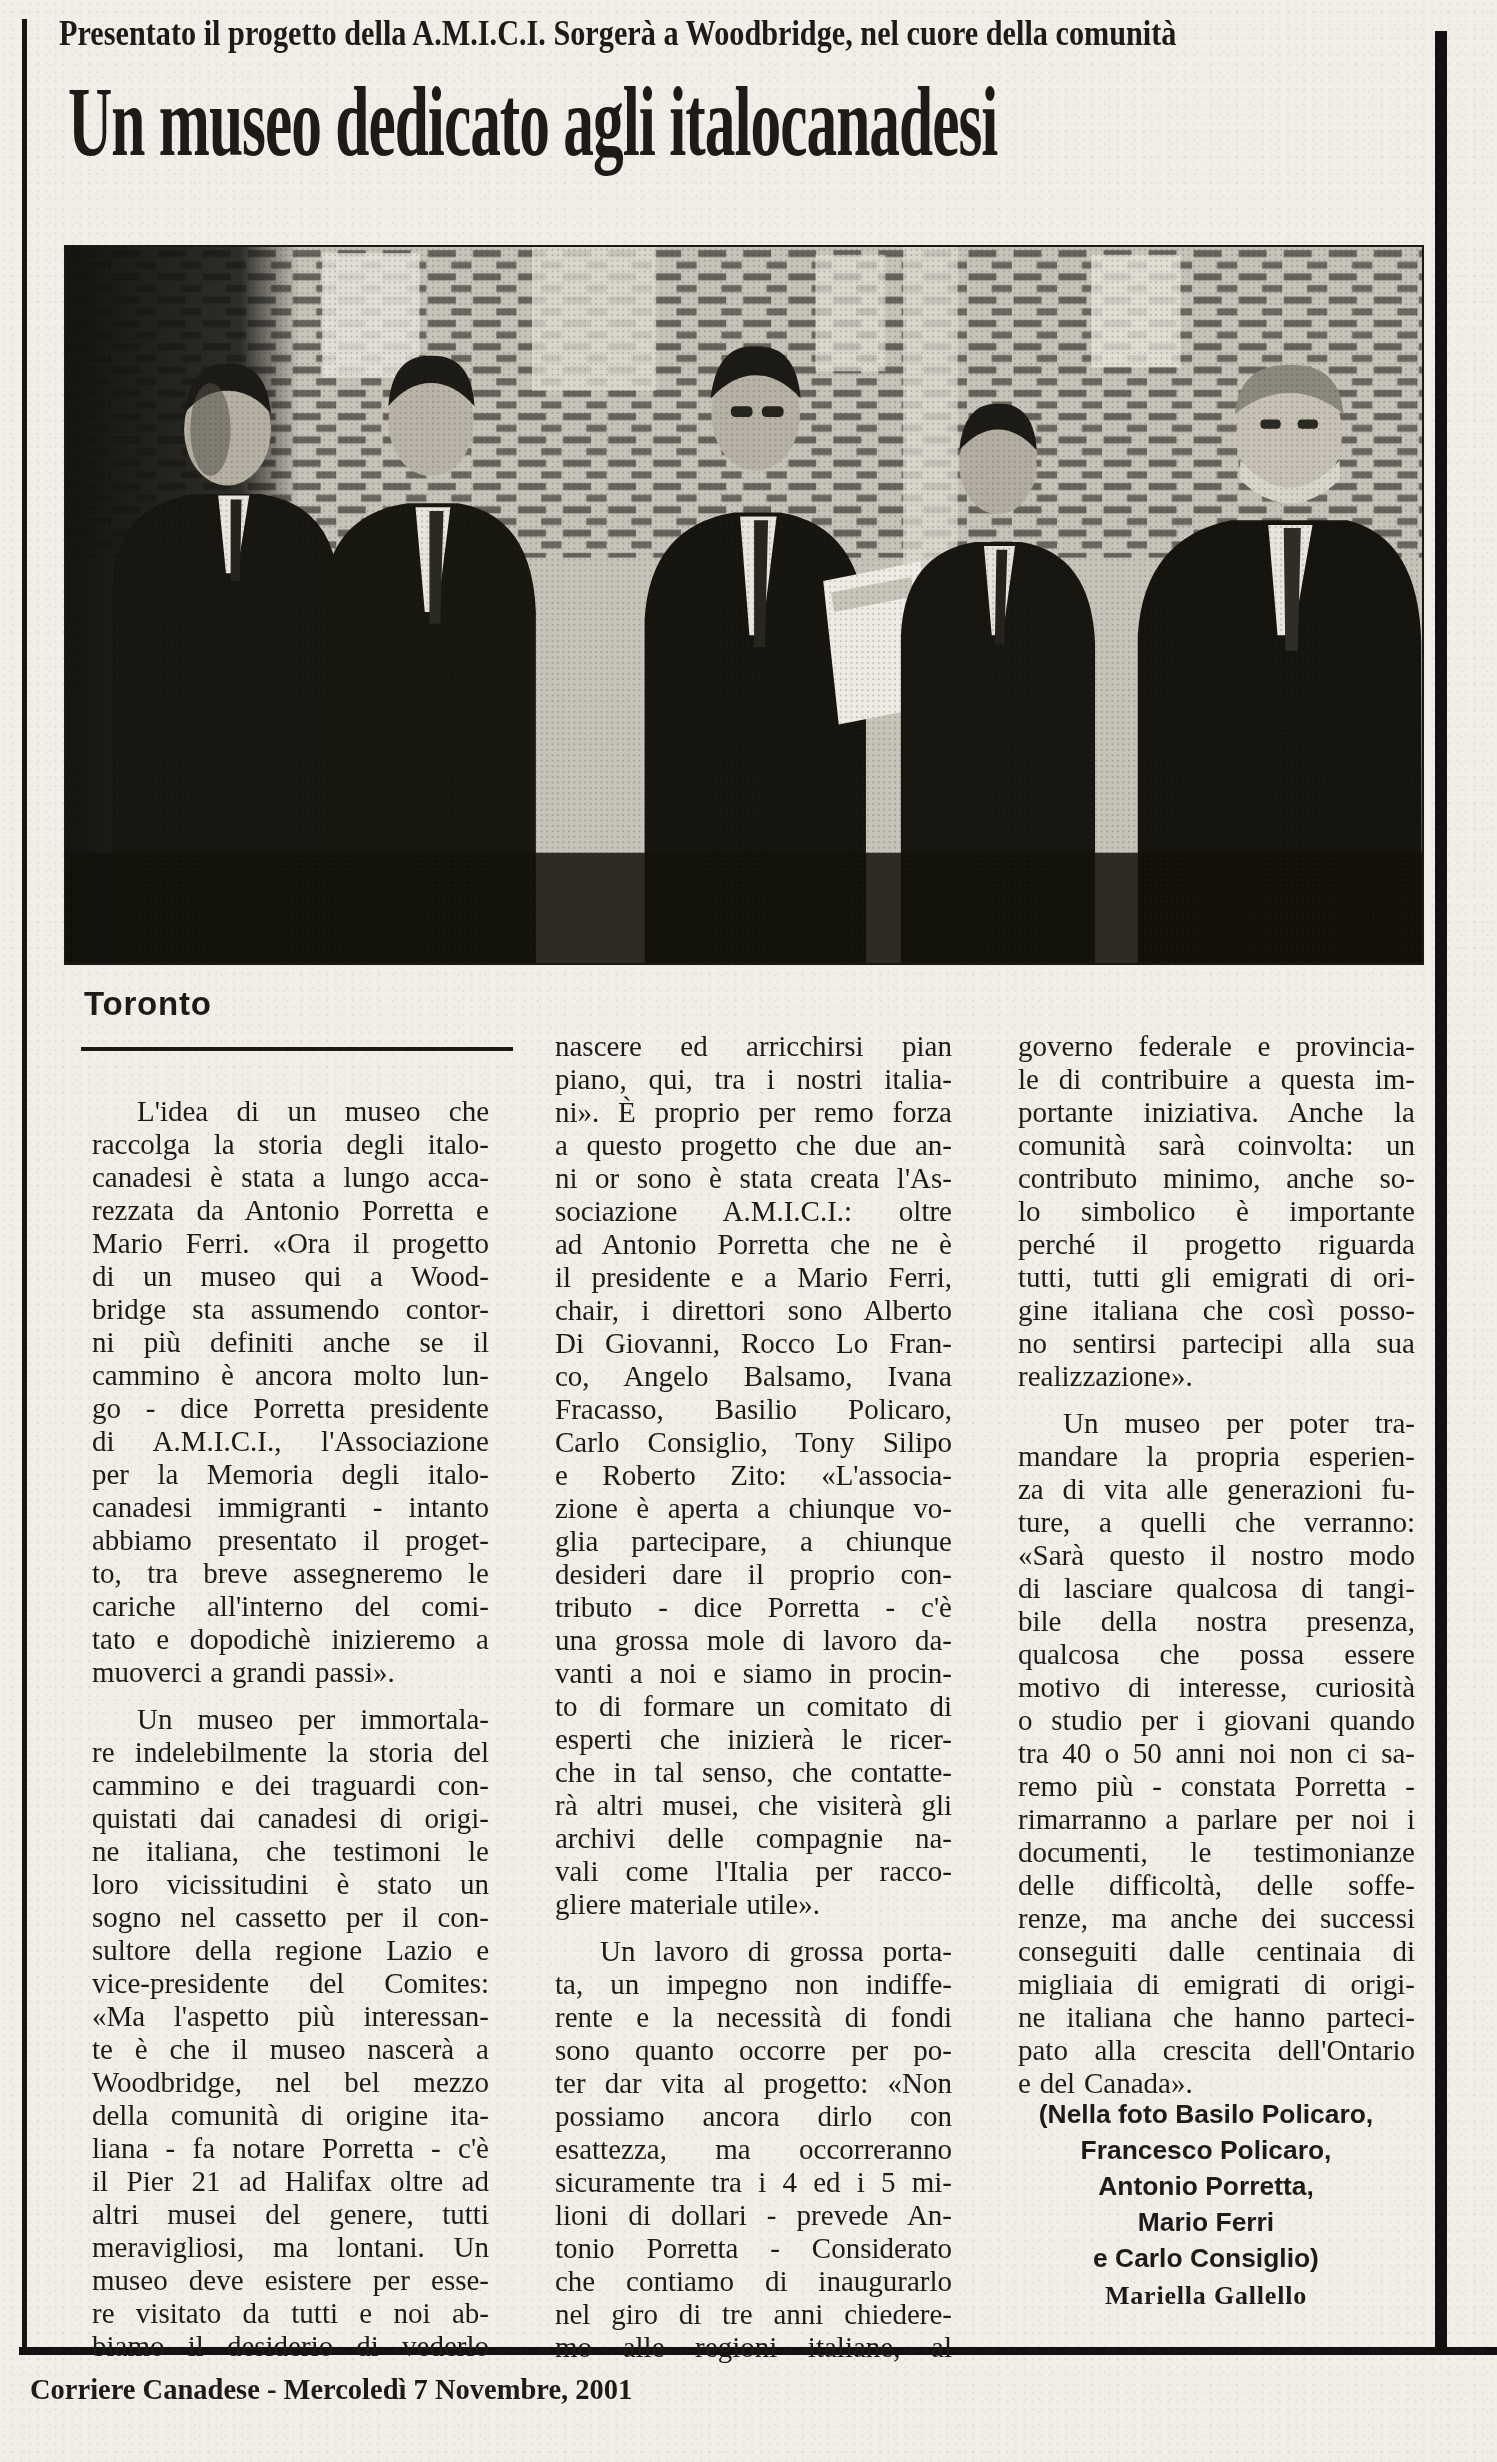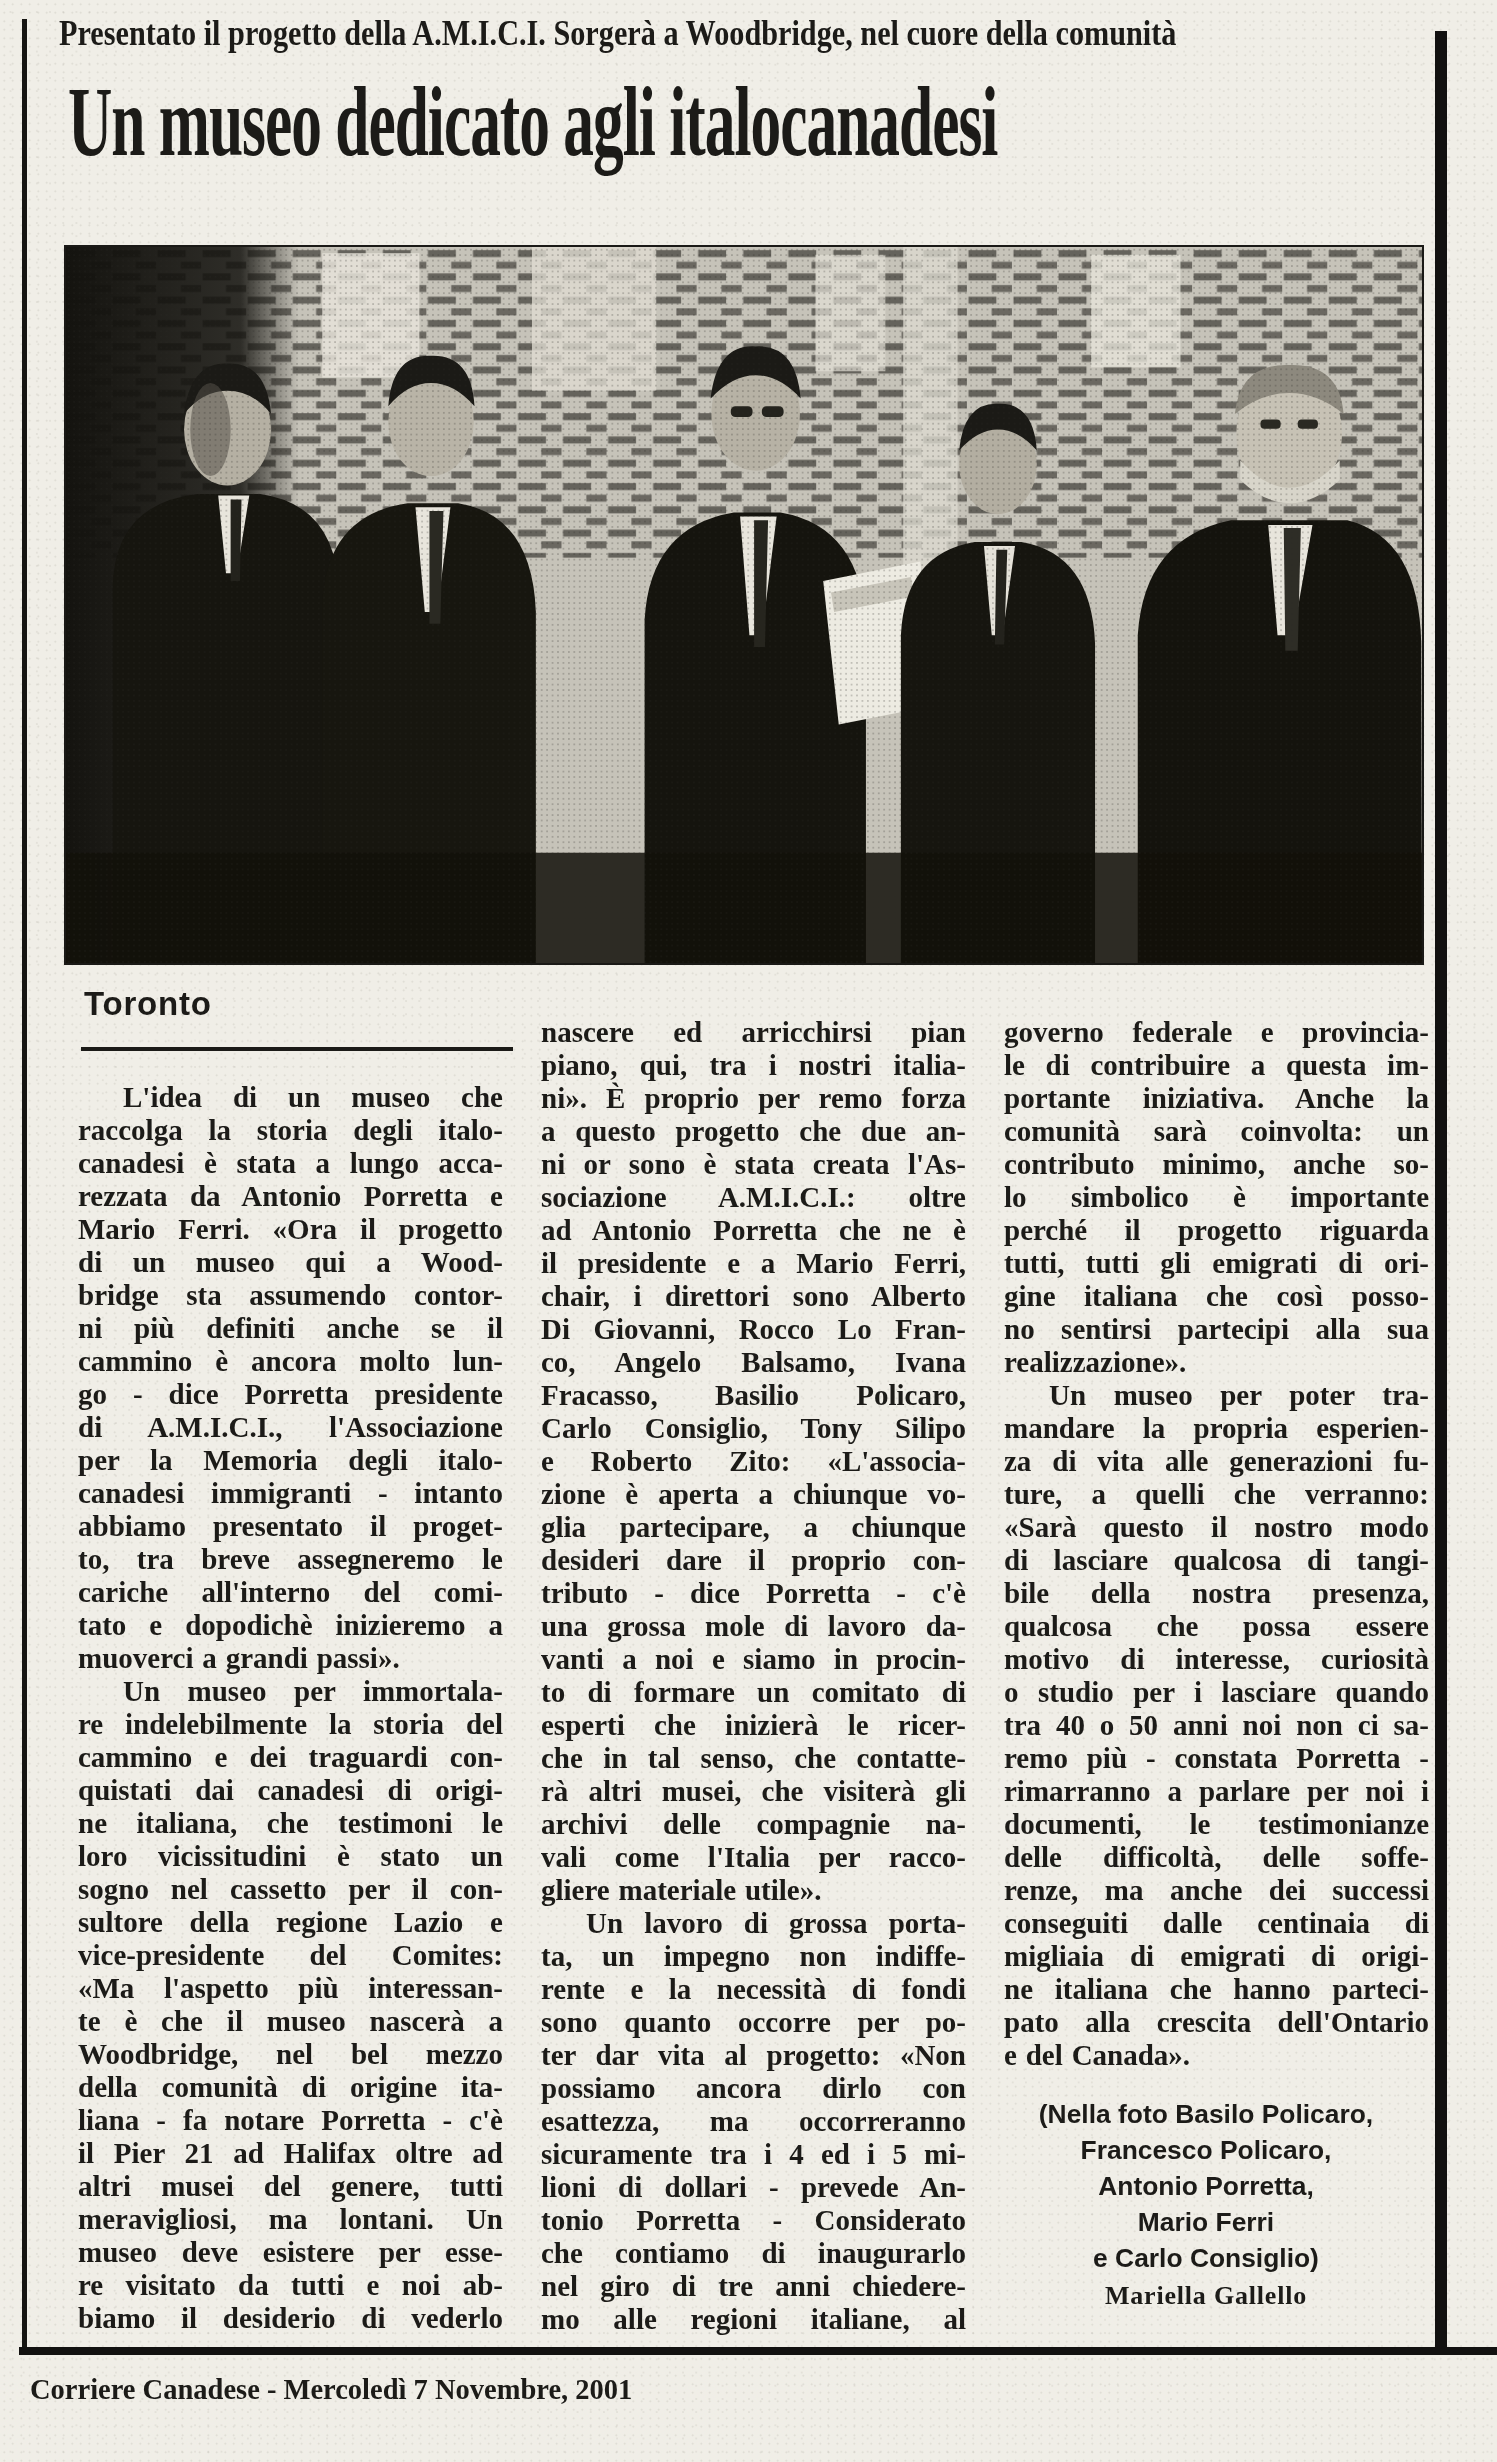--- a/index.html
+++ b/index.html
@@ -48,21 +48,21 @@
   .dateline-rule{position:absolute;left:81px;top:1047px;width:432px;height:3.9px;background:#1b1a17;}
 
   .col{
     position:absolute;width:425px;
     font-size:29px;line-height:33px;
     word-spacing:1.6px;
   }
   .col1{left:78px;top:1081px;}
   .col2{left:541px;top:1016px;}
   .col3{left:1004px;top:1016px;}
-  .para{margin:0;font-weight:bold;}
+  .para{margin:14px;}
   .para.indent .line:first-child{text-indent:45px;}
   .line{
     display:block;
     text-align:justify;
     text-align-last:justify;
     -moz-text-align-last:justify;
     white-space:normal;
   }
   .line.last{text-align-last:left;-moz-text-align-last:left;}
 
@@ -287,21 +287,21 @@
       <div class="para indent">
         <div class="line">Un museo per poter tra-</div>
         <div class="line">mandare la propria esperien-</div>
         <div class="line">za di vita alle generazioni fu-</div>
         <div class="line">ture, a quelli che verranno:</div>
         <div class="line">«Sarà questo il nostro modo</div>
         <div class="line">di lasciare qualcosa di tangi-</div>
         <div class="line">bile della nostra presenza,</div>
         <div class="line">qualcosa che possa essere</div>
         <div class="line">motivo di interesse, curiosità</div>
-        <div class="line">o studio per i lasciare quando</div>
+        <div class="line">o studio per i giovani quando</div>
         <div class="line">tra 40 o 50 anni noi non ci sa-</div>
         <div class="line">remo più - constata Porretta -</div>
         <div class="line">rimarranno a parlare per noi i</div>
         <div class="line">documenti, le testimonianze</div>
         <div class="line">delle difficoltà, delle soffe-</div>
         <div class="line">renze, ma anche dei successi</div>
         <div class="line">conseguiti dalle centinaia di</div>
         <div class="line">migliaia di emigrati di origi-</div>
         <div class="line">ne italiana che hanno parteci-</div>
         <div class="line">pato alla crescita dell'Ontario</div>

